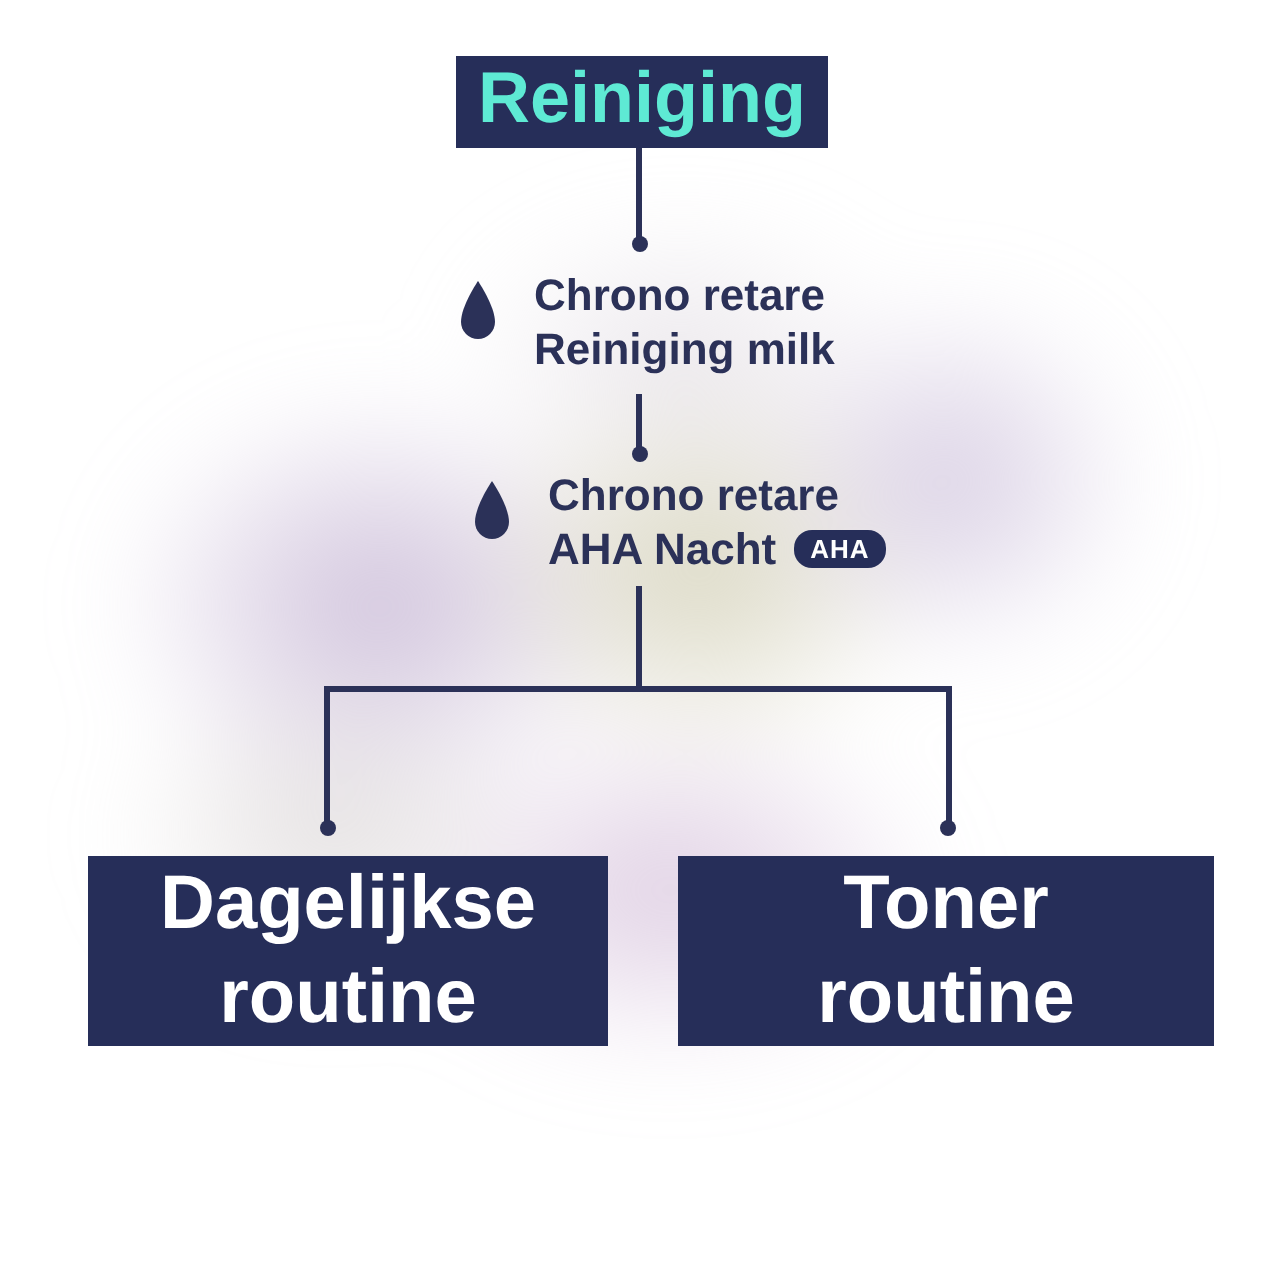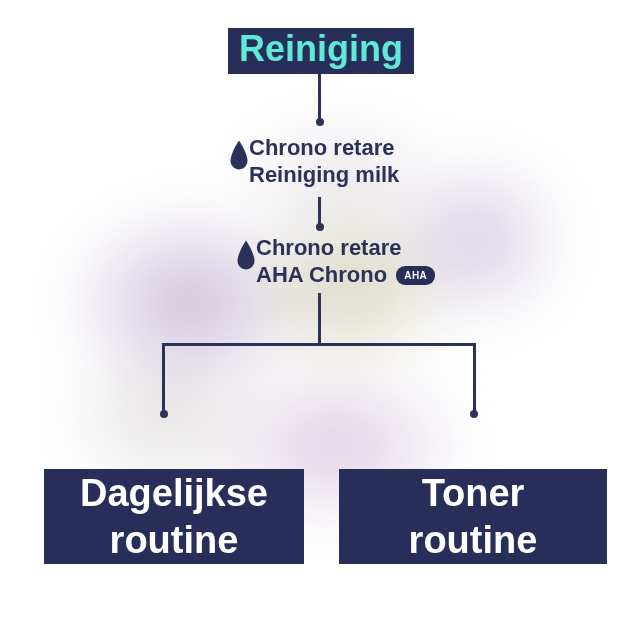--- a/index.html
+++ b/index.html
@@ -40,30 +40,30 @@
   .d1{left:316px;top:118px;}
   .d2{left:316px;top:223px;}
   .d-left{left:160px;top:410px;}
   .d-right{left:470px;top:410px;}
 
   .step{position:absolute;display:flex;align-items:flex-start;color:var(--ink);}
   .step-1{left:229px;top:134px;}
   .step-2{left:236px;top:234px;}
   .drop{width:20px;height:31px;margin-top:6px;flex:0 0 auto;}
   .drop path{fill:var(--ink);}
-  .step-text{font-weight:700;font-size:22px;line-height:27px;white-space:nowrap;}
+  .step-text{margin-left:18px;font-weight:700;font-size:22px;line-height:27px;white-space:nowrap;}
   .badge{
     display:inline-block;background:var(--navy);color:#fff;
-    font-size:10px;font-weight:700;letter-spacing:.5px;line-height:15px;
+    font-size:13px;font-weight:700;letter-spacing:.5px;line-height:15px;
     padding:2px 8px;border-radius:9px;margin-left:9px;transform:translateY(-3px);
   }
   .branch{
     position:absolute;top:428px;height:95px;background:var(--navy);color:#fff;
     display:flex;flex-direction:column;align-items:center;justify-content:center;
-    font-weight:700;font-size:38px;line-height:47px;text-align:center;margin-top:41px;
+    font-weight:700;font-size:38px;line-height:47px;text-align:center;
   }
   .branch-left{left:44px;width:260px;}
   .branch-right{left:339px;width:268px;}
 </style>
 </head>
 <body>
 
 <div class="canvas">
 
   <div class="bg">
@@ -100,21 +100,21 @@
     </div>
   </div>
 
   <div class="step step-2">
     <svg class="drop" viewBox="0 0 20 30">
       <path d="M10 0 C 10 0 1.5 12.5 1.5 20.5 A 8.5 8.5 0 0 0 18.5 20.5 C 18.5 12.5 10 0 10 0 Z"></path>
     </svg>
     <div class="step-text">
       <div>Chrono retare</div>
       <div>
-        <span>AHA Chrono</span><span class="badge">AHA</span>
+        <span>AHA Nacht</span><span class="badge">AHA</span>
       </div>
     </div>
   </div>
 
   <div class="branch branch-left">
     <div>Dagelijkse</div>
     <div>routine</div>
   </div>
   <div class="branch branch-right">
     <div>Toner</div>

